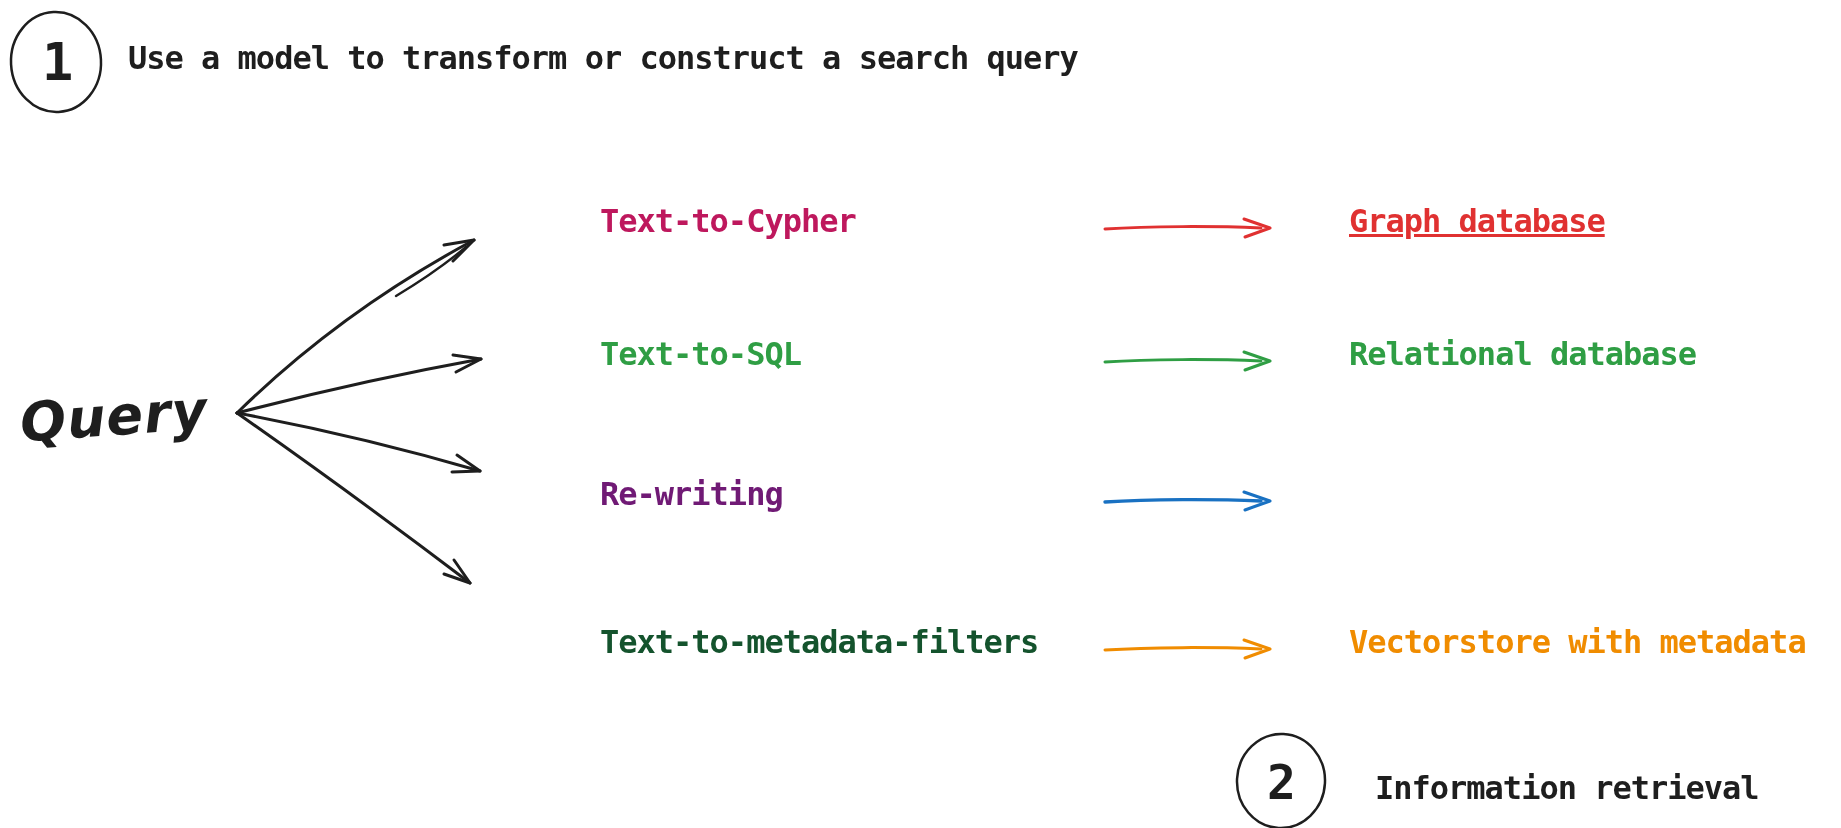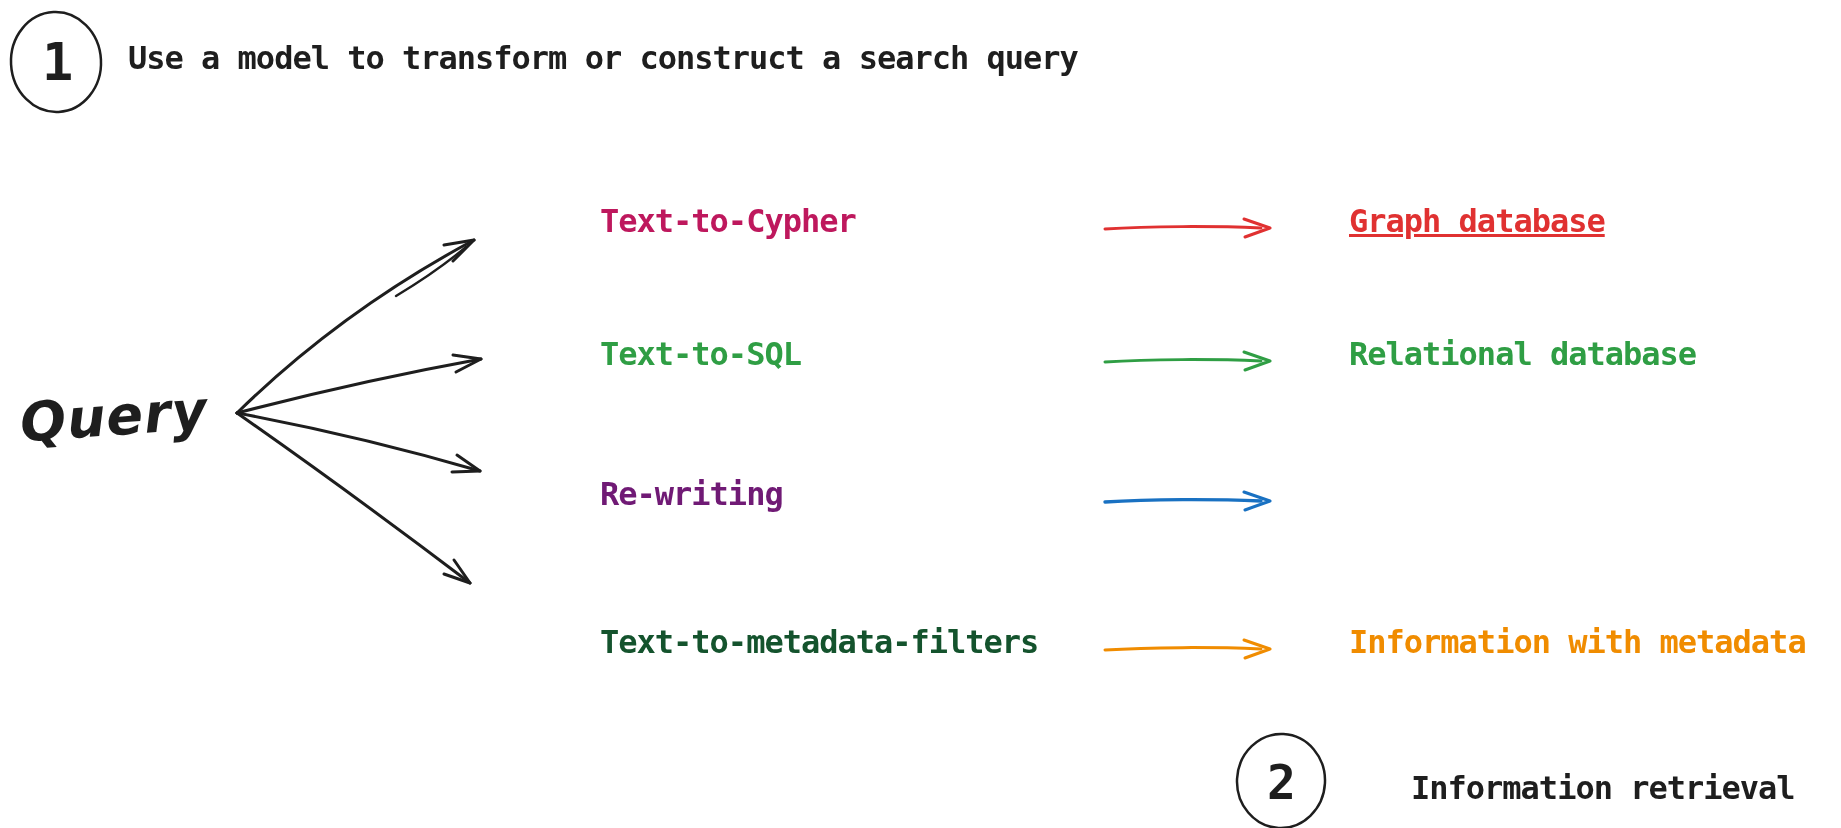--- a/index.html
+++ b/index.html
@@ -106,18 +106,18 @@
 
   <div class="txt" style="left: 600px; top: 200px; color: #be185d;">Text-to-Cypher</div>
   <div class="txt" style="left: 1349px; top: 200px; color: rgb(224, 49, 49); text-decoration: underline;">Graph database</div>
 
   <div class="txt" style="left: 1349px; top: 333px; color: rgb(47, 158, 68);">Relational database</div>
   <div class="txt" style="left: 600px; top: 333px; color: rgb(47, 158, 68);">Text-to-SQL</div>
 
   <div class="txt" style="left: 600px; top: 473px; color: #701a75;">Re-writing</div>
 
   <div class="txt" style="left: 600px; top: 621px; color: #14532d;">Text-to-metadata-filters</div>
-  <div class="txt" style="left: 1349px; top: 621px; color: rgb(240, 140, 0);">Information with metadata</div>
+  <div class="txt" style="left: 1349px; top: 621px; color: rgb(240, 140, 0);">Vectorstore with metadata</div>
 
   <div class="badge-num" style="left:1267px; top:756px; font-size:48px;">2</div>
-  <div class="txt" style="left: 1375px; top: 767px; color: rgb(30, 30, 30); margin-left: 36px;">Information retrieval</div>
+  <div class="txt" style="left: 1375px; top: 767px; color: rgb(30, 30, 30);">Information retrieval</div>
 
 </div>
 
 </body></html>

